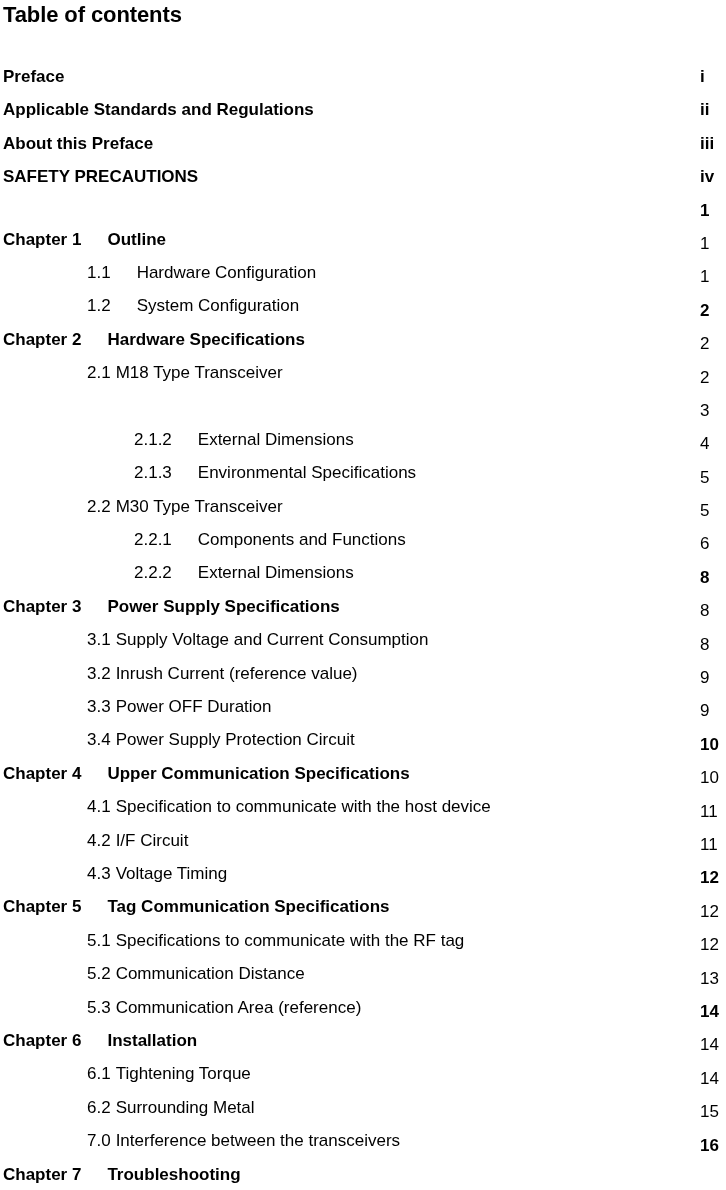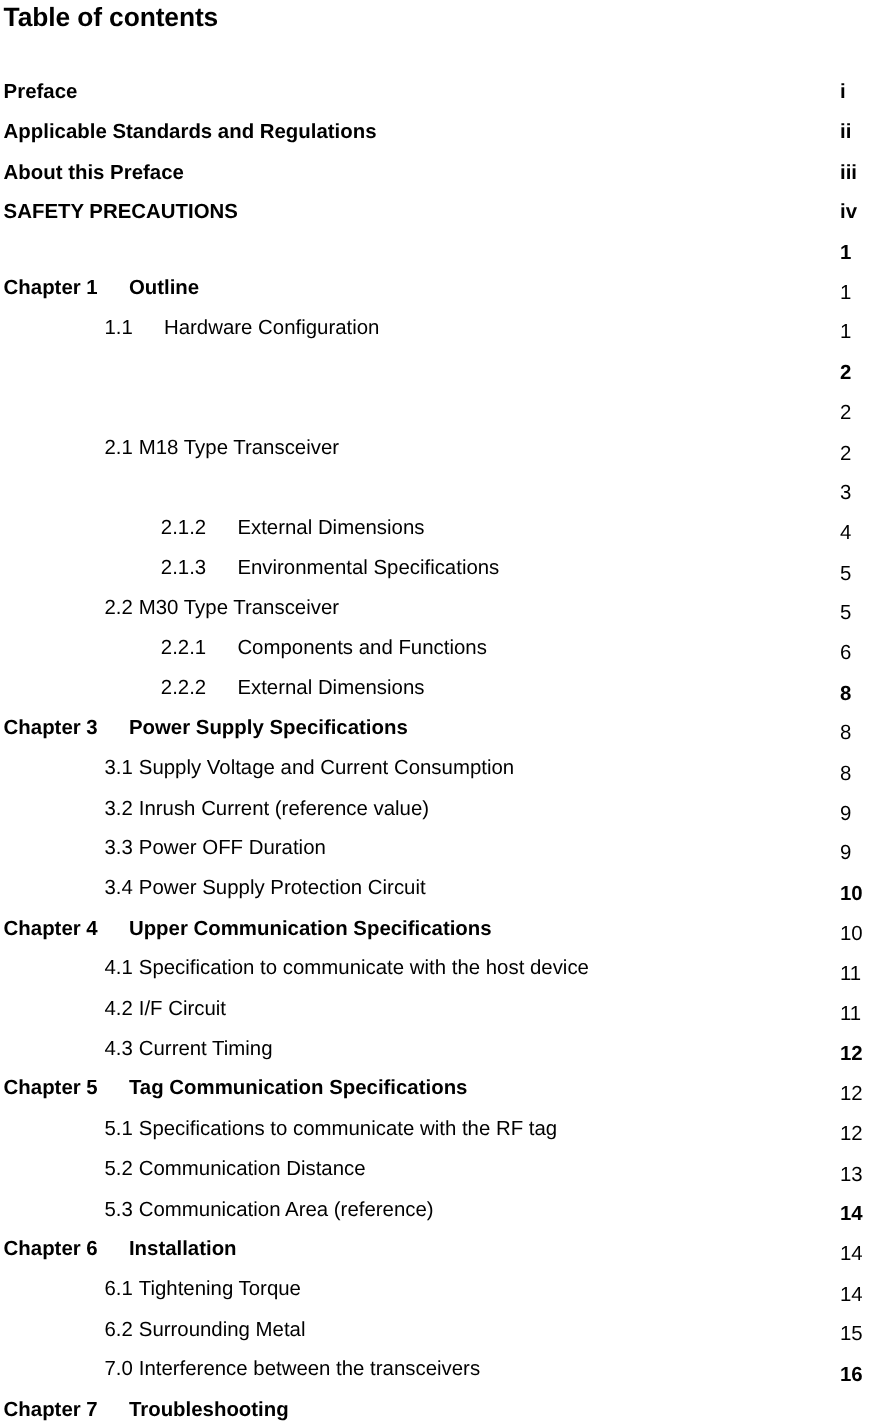--- a/index.html
+++ b/index.html
@@ -111,23 +111,25 @@
       </div>
       <div class="toc-row lvl-0 w-bold">
         <div class="toc-label"><span class="num">Chapter 1</span><span class="gap-wide"></span><span>Outline</span></div>
         <div class="toc-page">1</div>
       </div>
       <div class="toc-row lvl-1 w-normal">
         <div class="toc-label"><span class="num">1.1</span><span class="gap-wide"></span><span>Hardware Configuration</span></div>
         <div class="toc-page">1</div>
       </div>
       <div class="toc-row lvl-1 w-normal">
+        <div class="toc-label"><span class="num">1.2</span><span class="gap-wide"></span><span>System Configuration</span></div>
         <div class="toc-page">1</div>
       </div>
       <div class="toc-row lvl-0 w-bold">
+        <div class="toc-label"><span class="num">Chapter 2</span><span class="gap-wide"></span><span>Hardware Specifications</span></div>
         <div class="toc-page">2</div>
       </div>
       <div class="toc-row lvl-1 w-normal">
         <div class="toc-label"><span class="num">2.1</span><span class="gap-narrow"></span><span>M18 Type Transceiver</span></div>
         <div class="toc-page">2</div>
       </div>
       <div class="toc-row lvl-2 w-normal">
         <div class="toc-page">2</div>
       </div>
       <div class="toc-row lvl-2 w-normal">
@@ -176,21 +178,21 @@
       </div>
       <div class="toc-row lvl-1 w-normal">
         <div class="toc-label"><span class="num">4.1</span><span class="gap-narrow"></span><span>Specification to communicate with the host device</span></div>
         <div class="toc-page">10</div>
       </div>
       <div class="toc-row lvl-1 w-normal">
         <div class="toc-label"><span class="num">4.2</span><span class="gap-narrow"></span><span>I/F Circuit</span></div>
         <div class="toc-page">11</div>
       </div>
       <div class="toc-row lvl-1 w-normal">
-        <div class="toc-label"><span class="num">4.3</span><span class="gap-narrow"></span><span>Current Timing</span></div>
+        <div class="toc-label"><span class="num">4.3</span><span class="gap-narrow"></span><span>Voltage Timing</span></div>
         <div class="toc-page">11</div>
       </div>
       <div class="toc-row lvl-0 w-bold">
         <div class="toc-label"><span class="num">Chapter 5</span><span class="gap-wide"></span><span>Tag Communication Specifications</span></div>
         <div class="toc-page">12</div>
       </div>
       <div class="toc-row lvl-1 w-normal">
         <div class="toc-label"><span class="num">5.1</span><span class="gap-narrow"></span><span>Specifications to communicate with the RF tag</span></div>
         <div class="toc-page">12</div>
       </div>

